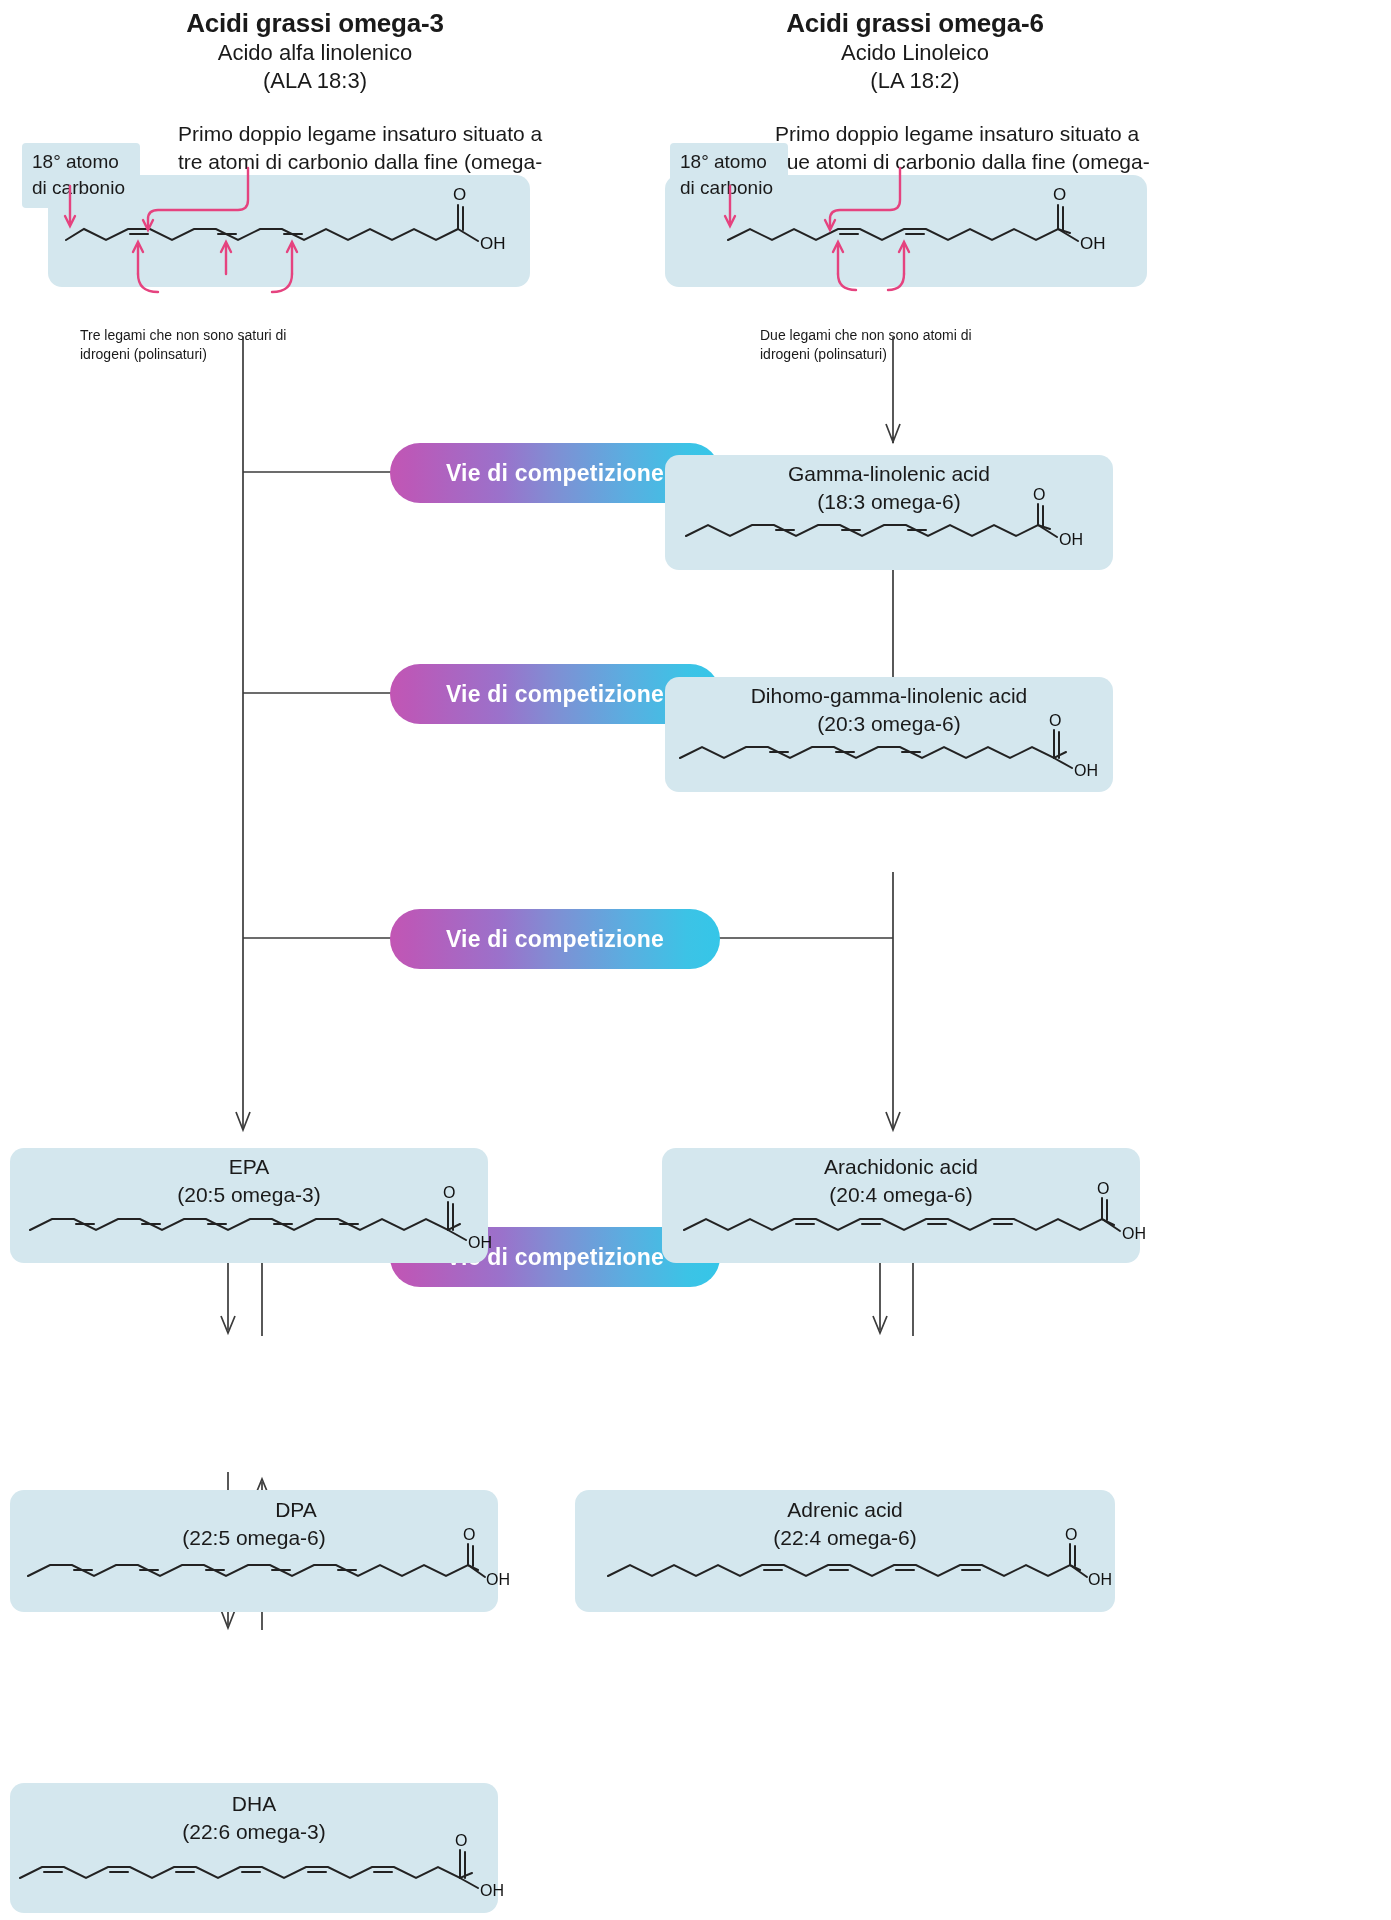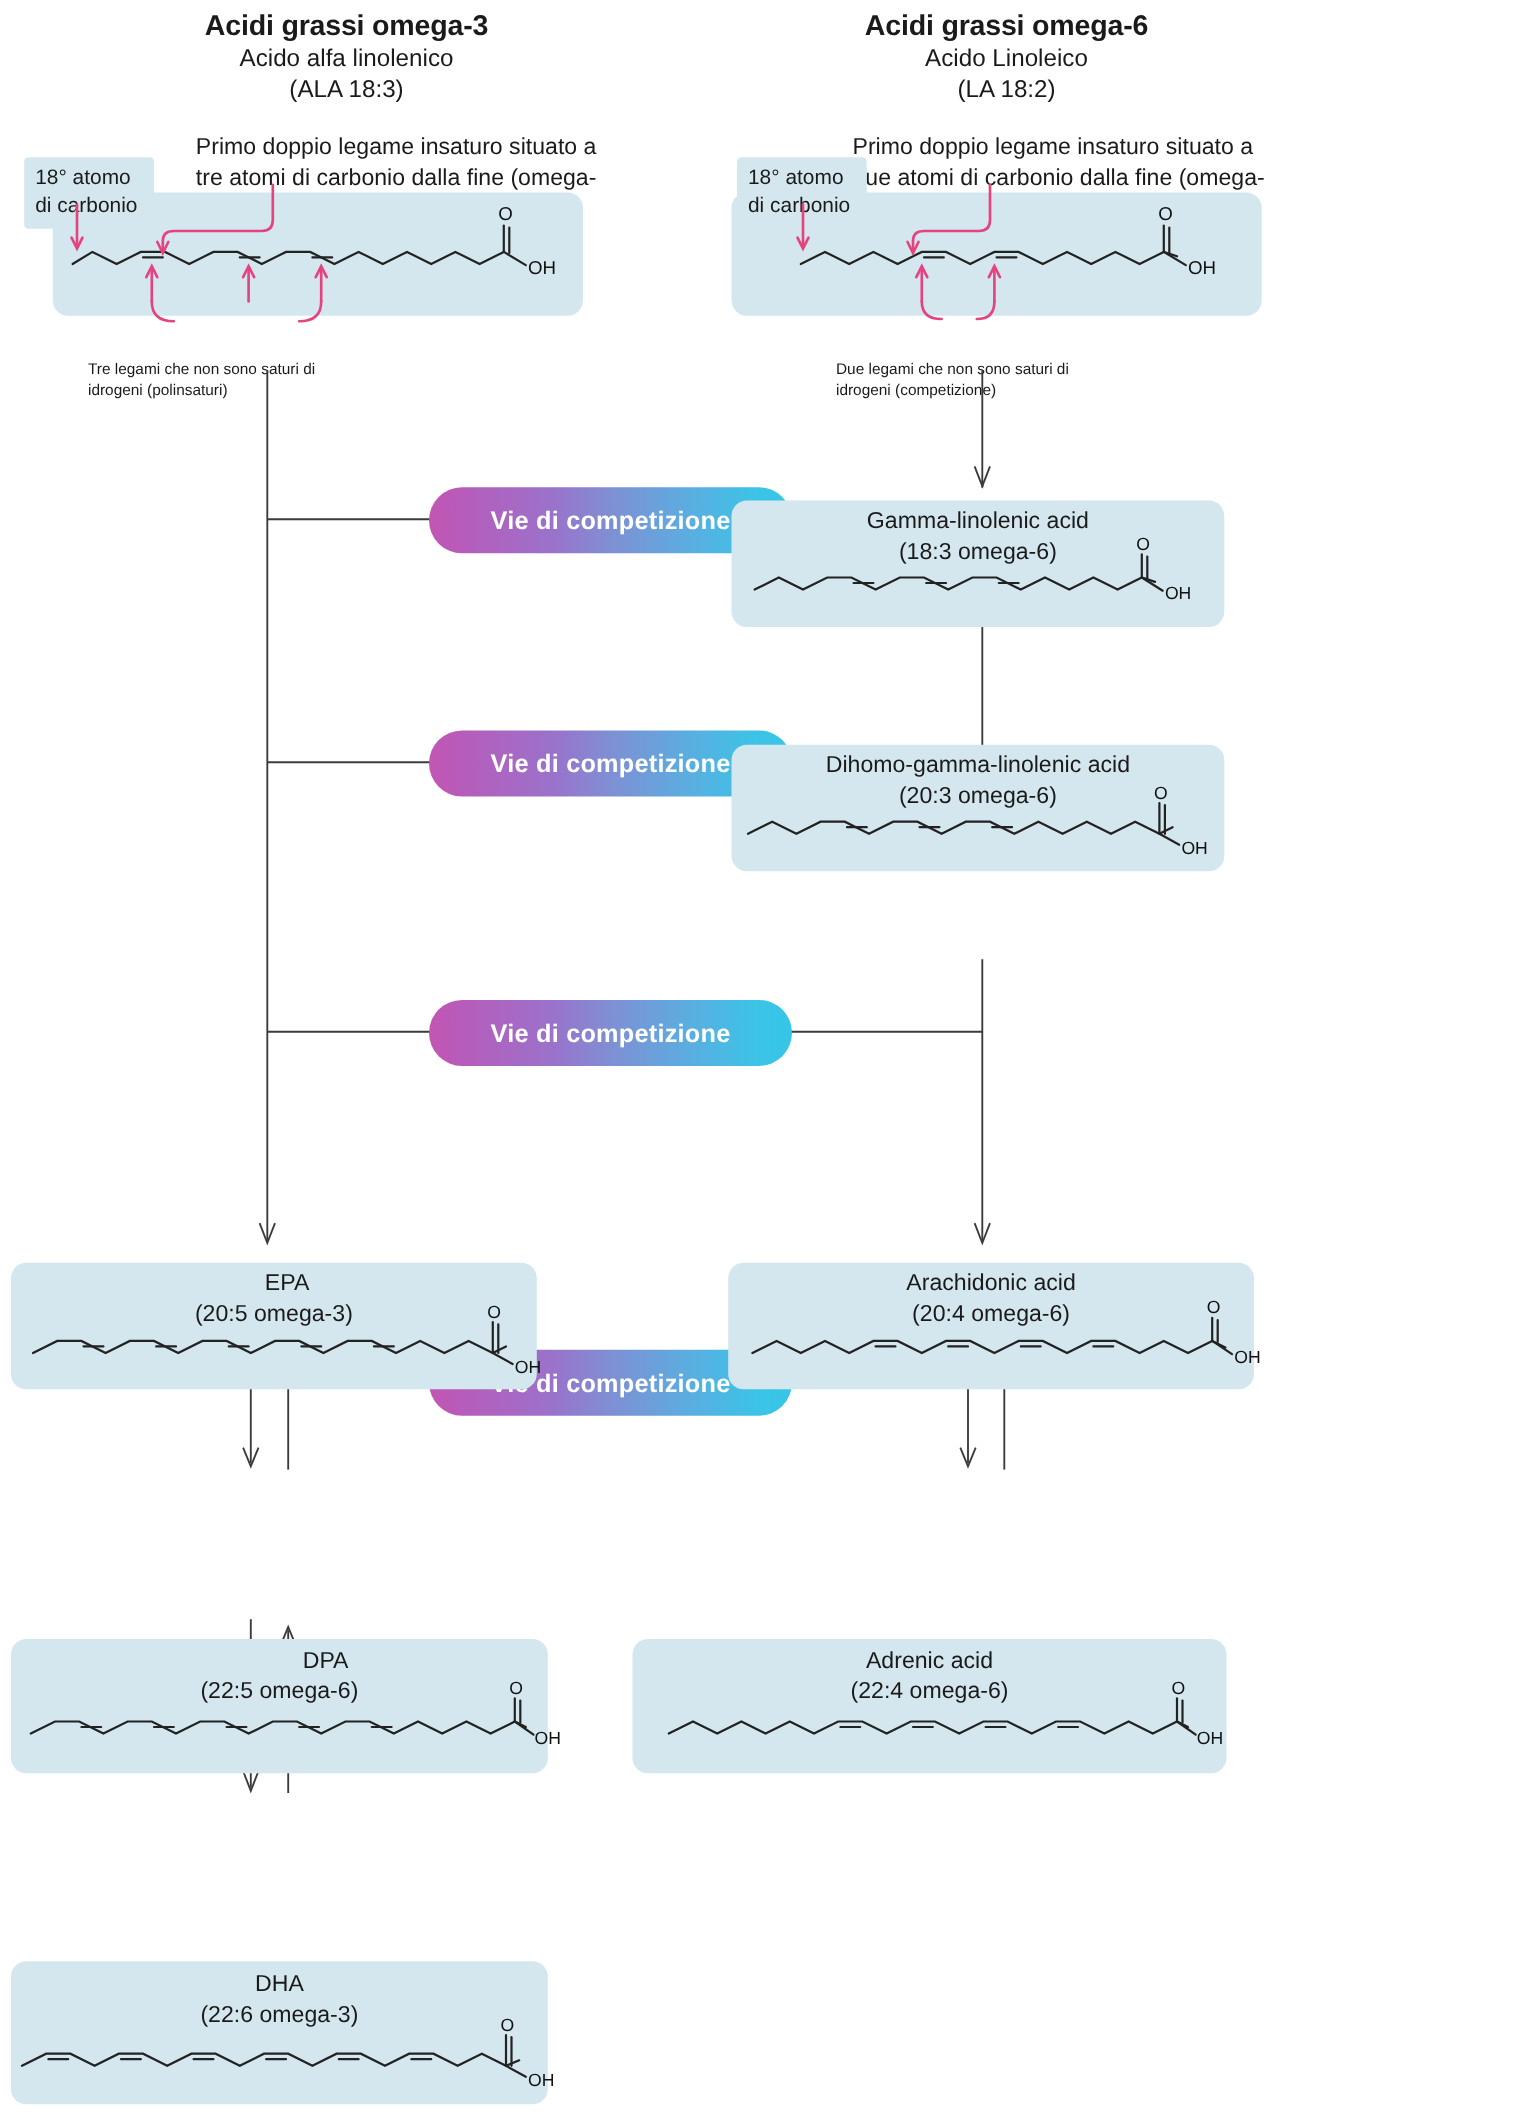--- a/index.html
+++ b/index.html
@@ -110,21 +110,21 @@
     <path d="M138,134 L138,104"></path>
         <path d="M133,112 L138,102 L143,112"></path>
     <path d="M204,134 L204,104"></path>
         <path d="M199,112 L204,102 L209,112"></path>
     <path d="M138,134 Q138,150 156,150"></path>
     <path d="M204,134 Q204,150 188,150"></path>
   </g>
 </svg>
 </div>
 
-<div class="abs callout" style="left:742px;top:316px;width:258px;">Due legami che non sono saturi di idrogeni (competizione)</div>
+<div class="abs callout" style="left:742px;top:316px;width:258px;">Due legami che non sono atomi di idrogeni (polinsaturi)</div>
 
 <div class="abs" style="left:0;top:0;width:1391px;height:1920px;pointer-events:none;">
 <svg width="1391" height="1920" viewBox="0 0 1391 1920">
   <g stroke="#3b3b3b" stroke-width="1.7" fill="none">
 
     <line x1="243" y1="337" x2="243" y2="1128"></line>
     <path d="M236,1112 L243,1130 L250,1112" stroke-width="1.7"></path>
 
     <line x1="893" y1="337" x2="893" y2="443"></line>
 
@@ -210,21 +210,21 @@
     <line x1="382" y1="38" x2="382" y2="10"></line>
     <line x1="387" y1="38" x2="387" y2="12"></line>
     <line x1="382" y1="38" x2="400" y2="48"></line>
   </g>
   <text x="377" y="6" font-size="16" font-family="Liberation Sans, sans-serif" fill="#111">O</text>
   <text x="402" y="56" font-size="16" font-family="Liberation Sans, sans-serif" fill="#111">OH</text>
 </svg>
 </div>
 
 <div class="abs bluebox" style="left:10px;top:1148px;width:478px;height:115px;"></div>
-<div class="abs boxlabel" style="left:10px;top:1153px;width:478px;padding-left:12px;">EPA</div>
+<div class="abs boxlabel" style="left:10px;top:1153px;width:478px;">EPA</div>
 <div class="abs boxlabel" style="left:10px;top:1181px;width:478px;">(20:5 omega-3)</div>
 <div class="abs" style="left:22px;top:1192px;">
 <svg width="460" height="70" viewBox="0 0 460 70">
   <g stroke="#222" stroke-width="2" fill="none" stroke-linecap="round">
     <polyline points="8,38 30,27 52,27 74,38 96,27 118,27 140,38 162,27 184,27 206,38 228,27 250,27 272,38 294,27 316,27 338,38 360,27 382,38 404,27 426,38 438,32"></polyline>
     <line x1="54" y1="32" x2="72" y2="32"></line>
     <line x1="120" y1="32" x2="138" y2="32"></line>
     <line x1="186" y1="32" x2="204" y2="32"></line>
     <line x1="252" y1="32" x2="270" y2="32"></line>
     <line x1="318" y1="32" x2="336" y2="32"></line>

